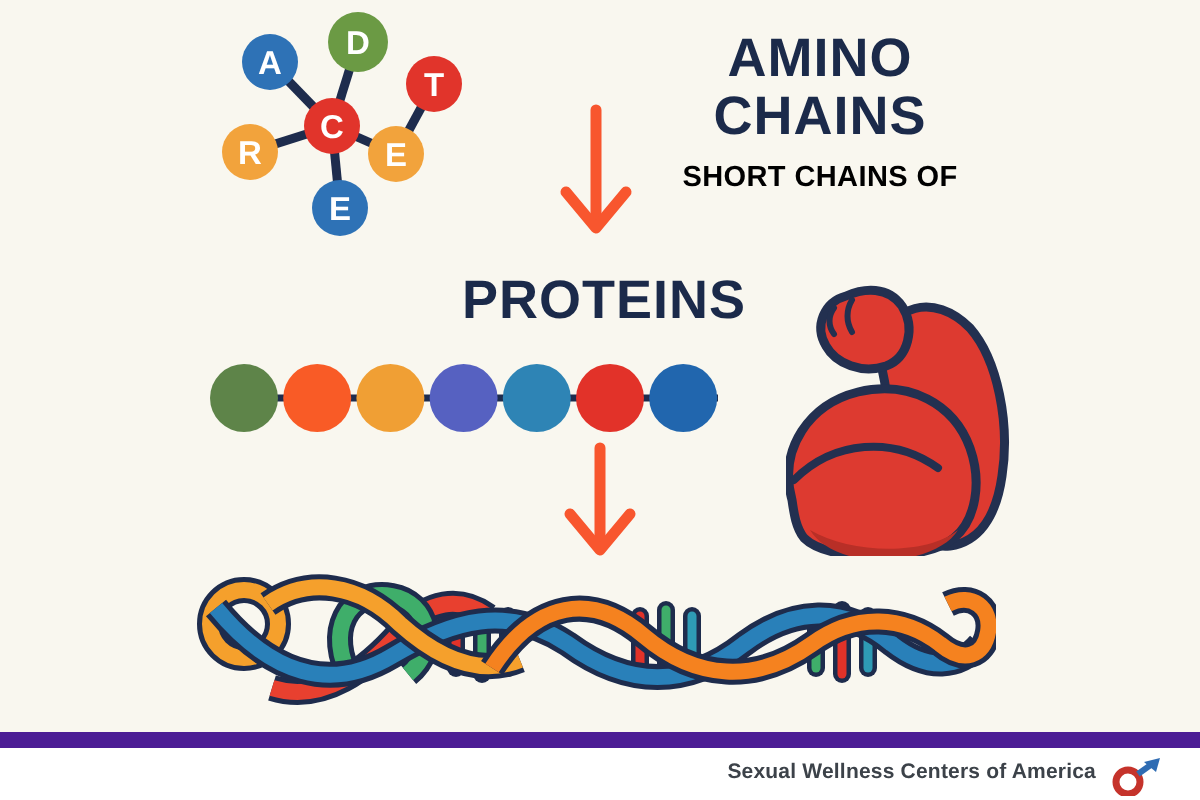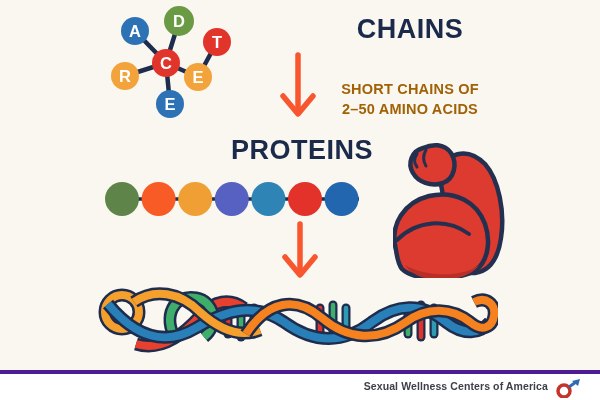--- a/index.html
+++ b/index.html
@@ -9,33 +9,33 @@
     font-family:"Liberation Sans", sans-serif;
   }
   .abs{position:absolute;}
   .heading{
     color:#1b2a4a;font-weight:bold;letter-spacing:.5px;
     font-size:27px;line-height:29px;text-align:center;
   }
   #amino-title{left:330px;top:15px;width:160px;}
   #amino-sub{
     left:325px;top:80px;width:170px;text-align:center;
-    color:#a16207;font-weight:bold;font-size:14.5px;line-height:19.5px;letter-spacing:.2px;
+    color:#000000;font-weight:bold;font-size:14.5px;line-height:19.5px;letter-spacing:.2px;
   }
   #peptides-title{left:222px;top:136px;width:160px;}
   #proteins-title{left:222px;top:354px;width:160px;z-index:1;}
   #molecule-wrap{left:105px;top:5px;}
   #chain-wrap{left:100px;top:179px;}
   #arrow1{left:279px;top:52px;}
   #arrow2{left:281px;top:221px;}
   #muscle-wrap{left:393px;top:136px;}
   #helix-wrap{left:96px;top:282px;}
   #footer{
     left:0;bottom:0;width:600px;height:26px;background:#ffffff;
-    border-top:4px solid #4c1d95;z-index:5;
+    border-top:8px solid #4c1d95;z-index:5;
   }
   #footer-brand{
     position:absolute;right:52px;top:6px;
     color:#3c4249;font-size:10.5px;font-weight:bold;letter-spacing:.1px;
   }
   #footer-logo{position:absolute;right:16px;top:4px;}
 </style>
 </head>
 <body>
 
@@ -60,31 +60,31 @@
         <circle cx="20" cy="71" r="14" fill="#f2a33c"></circle>
         <text x="20" y="77" text-anchor="middle" fill="#ffffff" font-size="16.5" font-weight="bold" font-family="Liberation Sans, sans-serif">R</text>
         <circle cx="93" cy="72" r="14" fill="#f2a33c"></circle>
         <text x="93" y="78" text-anchor="middle" fill="#ffffff" font-size="16.5" font-weight="bold" font-family="Liberation Sans, sans-serif">E</text>
         <circle cx="65" cy="99" r="14" fill="#2e72b6"></circle>
         <text x="65" y="105" text-anchor="middle" fill="#ffffff" font-size="16.5" font-weight="bold" font-family="Liberation Sans, sans-serif">E</text>
       </g>
   </svg>
 
   <div id="amino-title" class="abs heading">
+    <div>AMINO</div>
     <div>CHAINS</div>
   </div>
 
   <svg id="arrow1" class="abs" width="38" height="68" viewBox="0 0 38 68">
     <line x1="19" y1="3" x2="19" y2="57" stroke="#f8562e" stroke-width="5.5" stroke-linecap="round"></line>
     <polyline points="4,44 19,62 34,44" fill="none" stroke="#f8562e" stroke-width="5.5" stroke-linecap="round" stroke-linejoin="round"></polyline>
   </svg>
 
   <div id="amino-sub" class="abs">
     <div>SHORT CHAINS OF</div>
-    <div>2–50 AMINO ACIDS</div>
   </div>
 
   <div id="peptides-title" class="abs heading">PROTEINS</div>
 
   <svg id="chain-wrap" class="abs" width="270" height="40" viewBox="0 0 270 40">
     <line x1="22" y1="20" x2="259" y2="20" stroke="#1e2c4d" stroke-width="3.5"></line>
     <g id="chain-svg">
         <circle cx="22" cy="20" r="17" fill="#5e8449"></circle>
         <circle cx="58.6" cy="20" r="17" fill="#f95b26"></circle>
         <circle cx="95.2" cy="20" r="17" fill="#f09f34"></circle>

